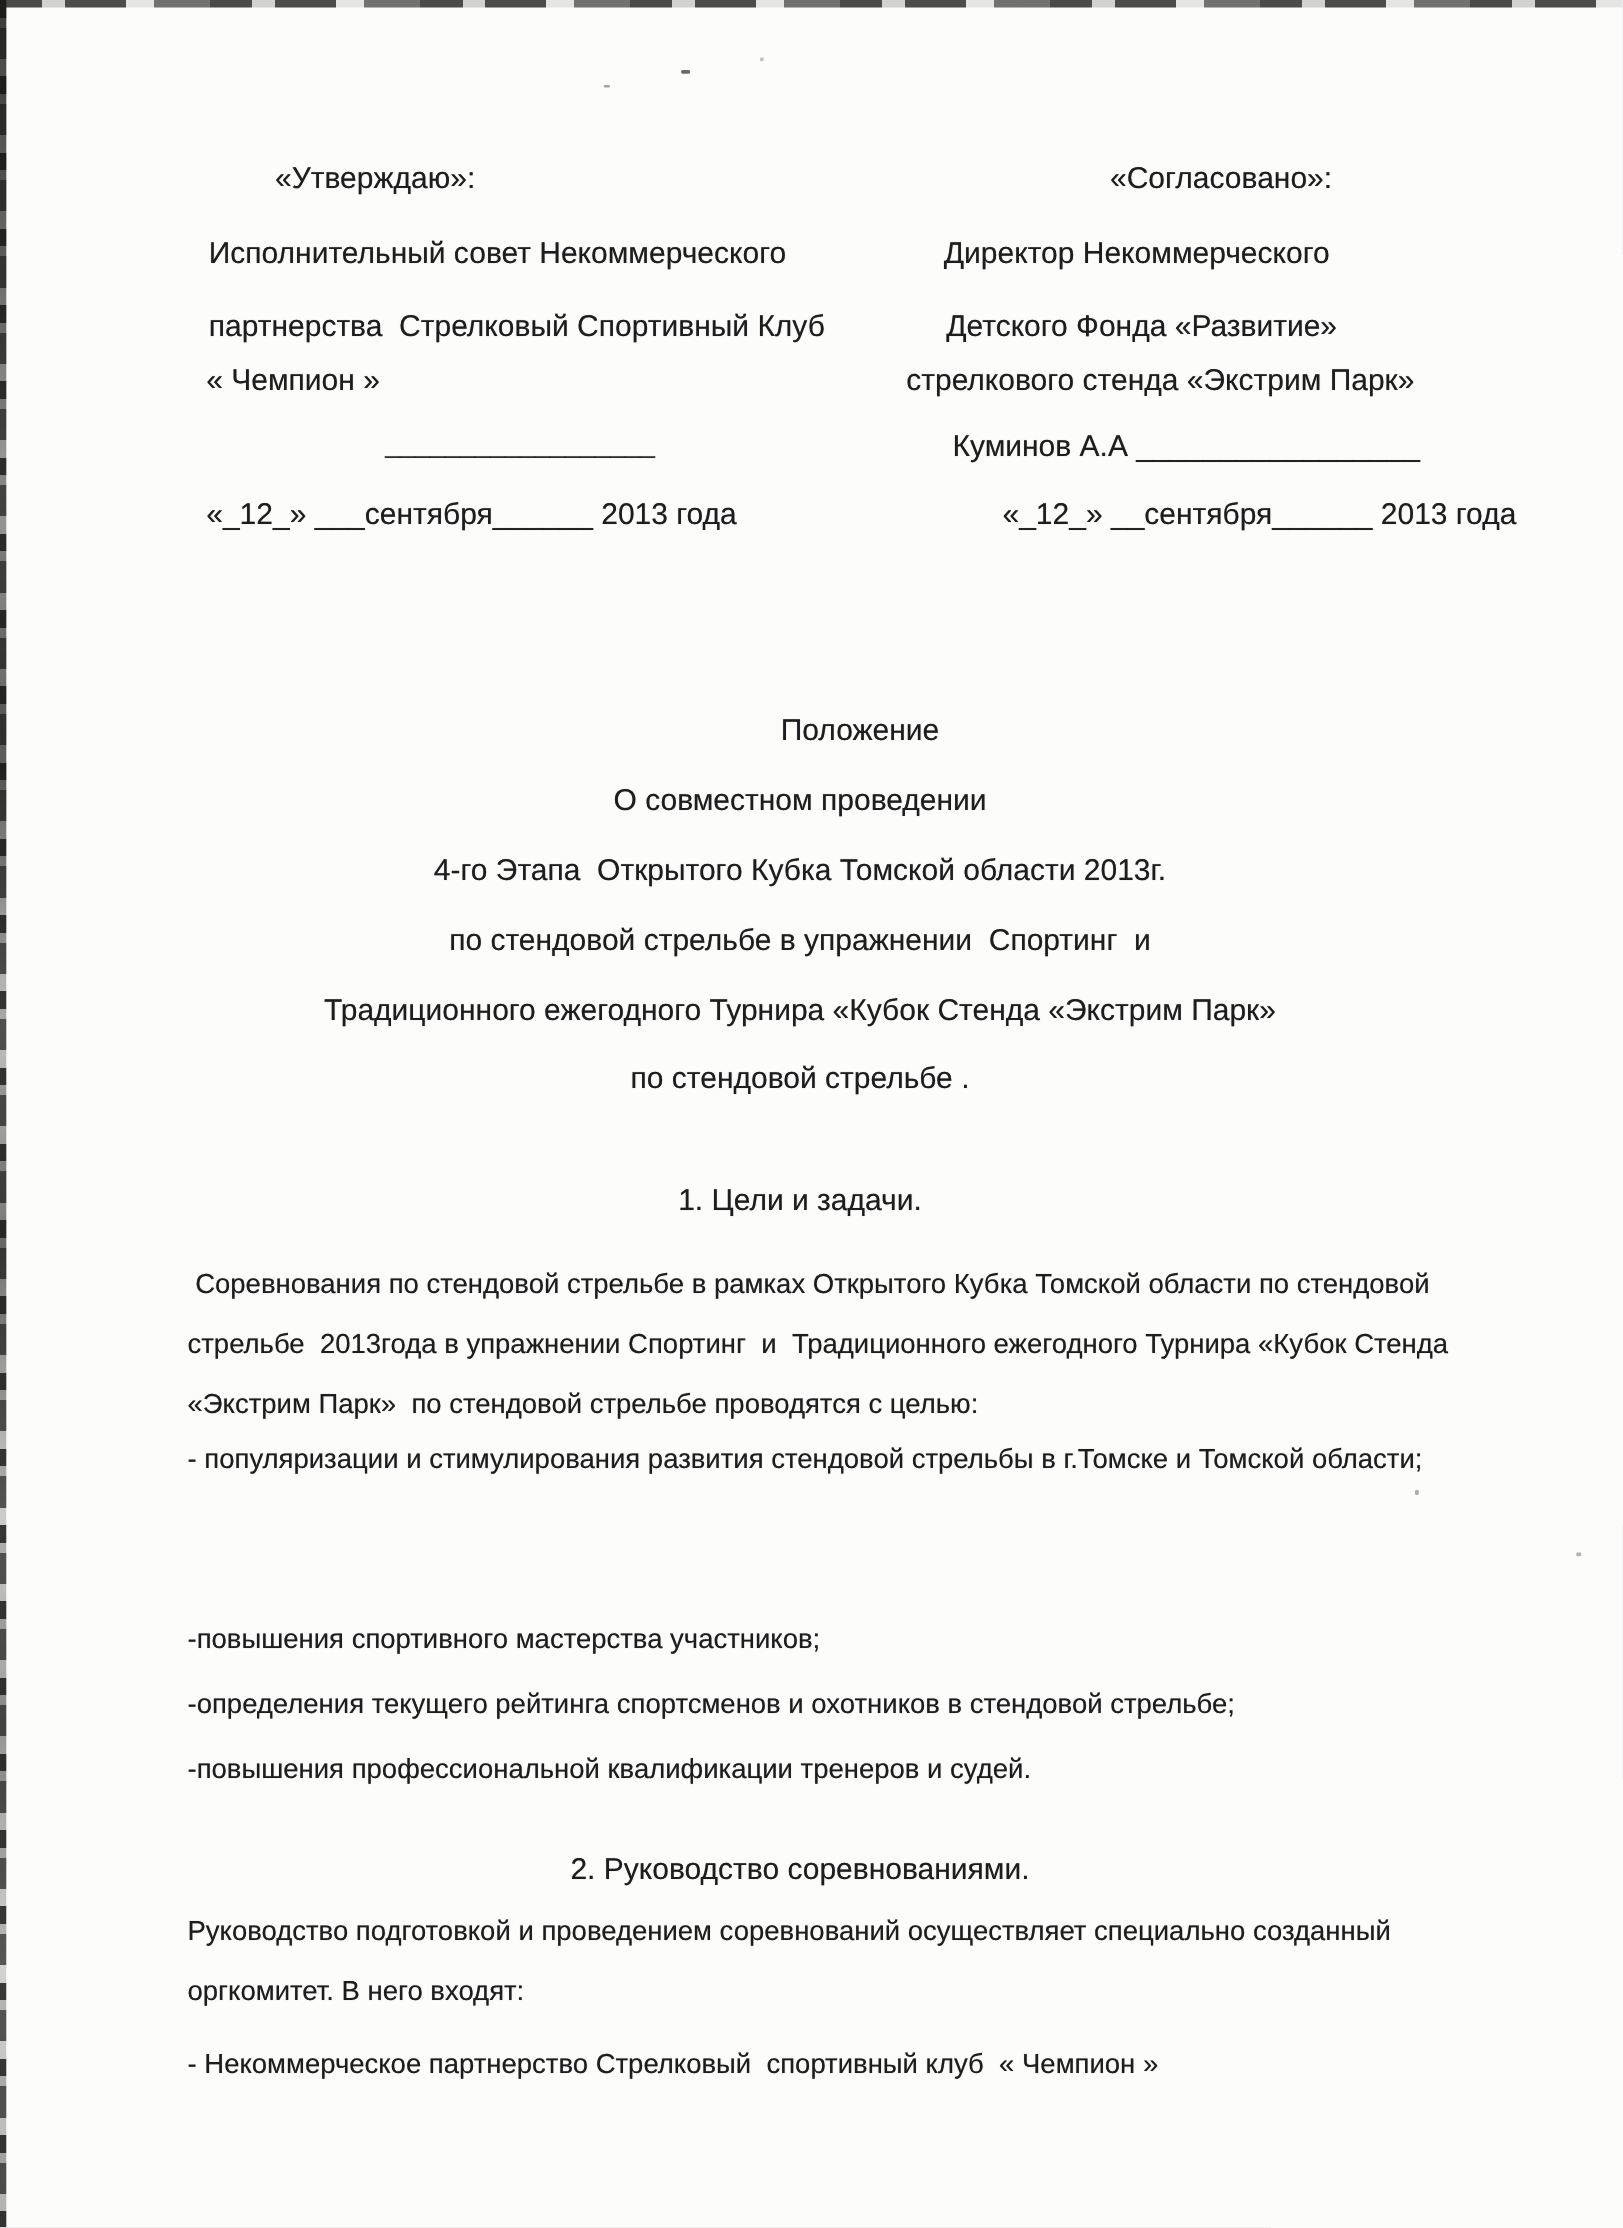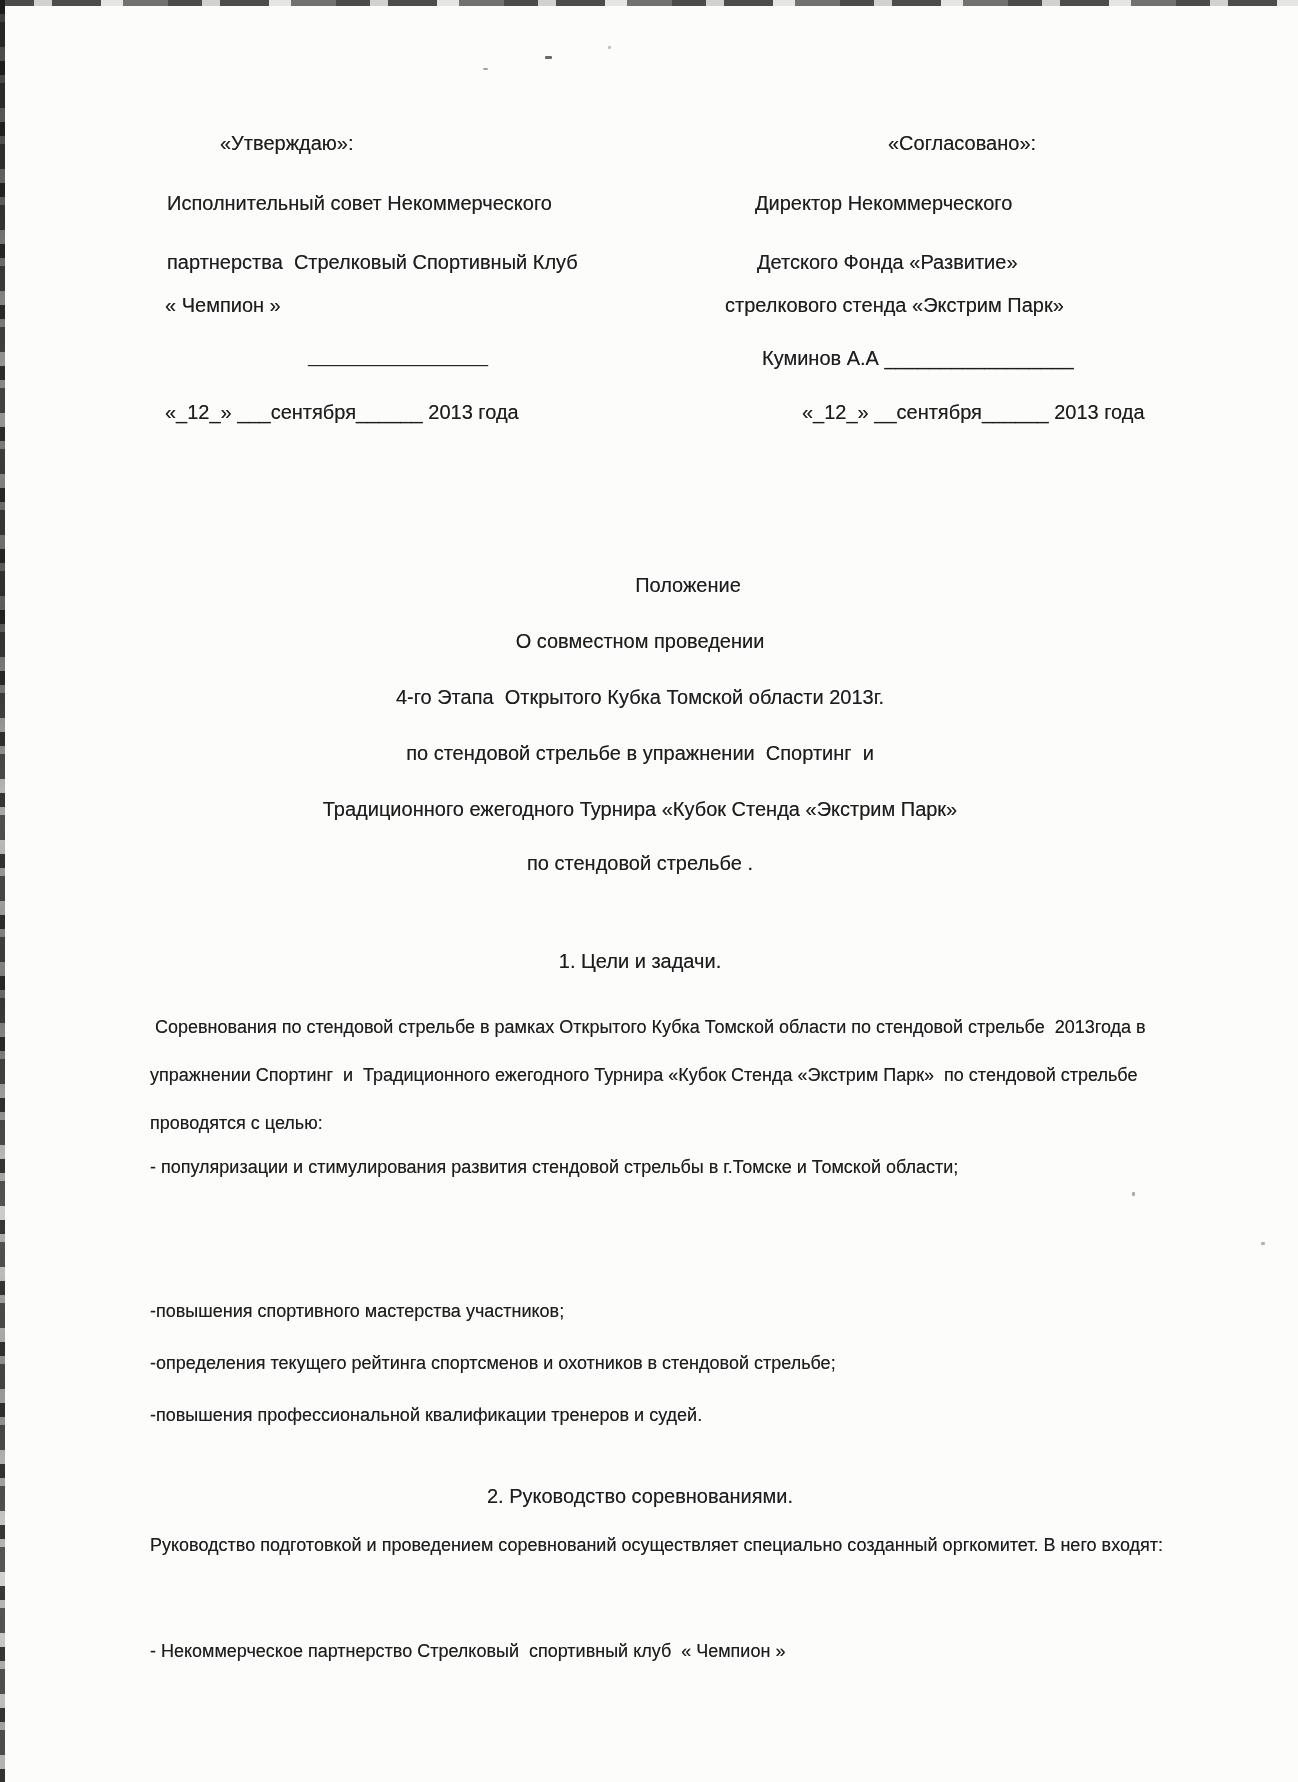--- a/index.html
+++ b/index.html
@@ -6,28 +6,28 @@
   .page{
     position:relative;
     width:1298px;height:1782px;
     background:#fcfcfb;
     font-family:"Liberation Sans", sans-serif;
     color:#1d1d1f;
     overflow:hidden;
   }
   .t{
     position:absolute;
-    font-size:20px;
+    font-size:24px;
     line-height:26px;
     white-space:pre-wrap;
     text-shadow:0 0 0.6px rgba(20,20,20,0.55);
   }
   .para{
     position:absolute;
-    font-size:18px;
+    font-size:22px;
     line-height:48px;
     white-space:pre-wrap;
     text-shadow:0 0 0.6px rgba(20,20,20,0.55);
   }
   .center{left:0;width:1280px;text-align:center;}
   .underscores{letter-spacing:0;}
   
   .edge-left{
     position:absolute;left:0;top:0;width:5px;height:100%;
     background:

